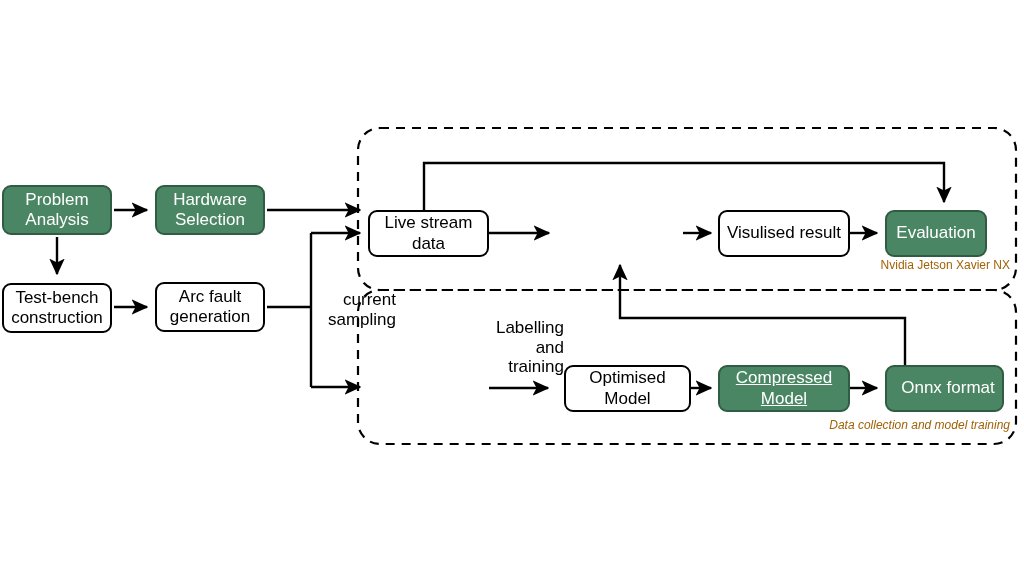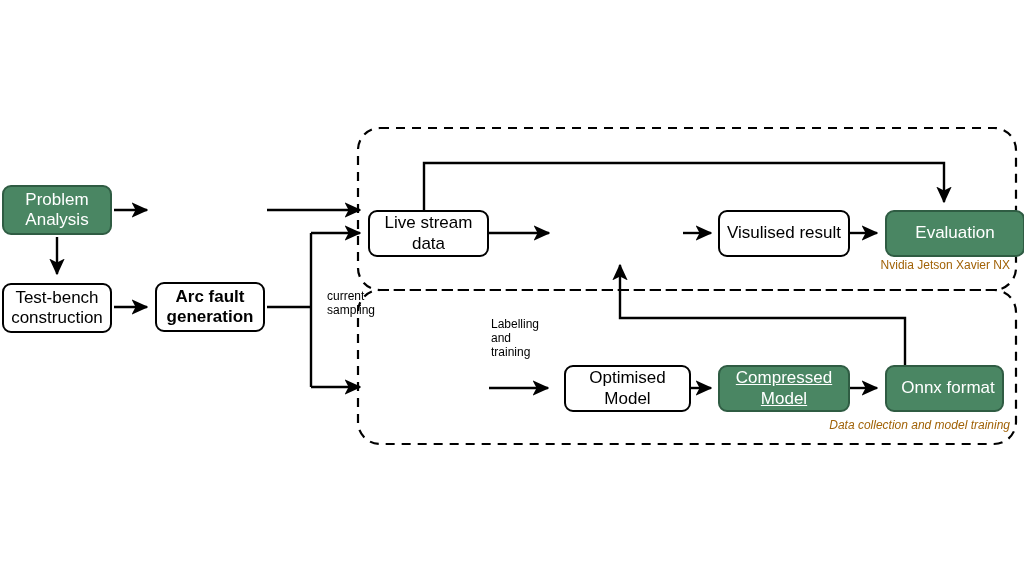--- a/index.html
+++ b/index.html
@@ -43,27 +43,26 @@
     background: #4a8663;
     color: #ffffff;
     border-color: #2f5c43;
   }
   .node .label {
     padding: 0 4px;
     white-space: pre-line;
   }
   .edge-label {
     position: absolute;
-    font-size: 12px;
+    font-size: 17px;
     color: #000000;
-    text-align: left;
+    text-align: right;
     line-height: 1.15;
     white-space: pre-line;
     z-index: 6;
-    margin-left: 9px;
   }
   .group-caption {
     position: absolute;
     font-size: 12px;
     color: #a16207;
     text-align: right;
     z-index: 6;
     white-space: nowrap;
   }
 </style>
@@ -113,42 +112,46 @@
     <path d="M 850 388 L 877 388" fill="none" stroke="#000000" stroke-width="2.4" marker-end="url(#arrow)"></path>
 
     <path d="M 905 365 L 905 318 L 620 318 L 620 265" fill="none" stroke="#000000" stroke-width="2.4" marker-end="url(#arrow)"></path>
   </svg>
 
   <div class="node green" style="left:2px; top:185px; width:110px; height:50px;">
     <span class="label">Problem
 Analysis</span>
   </div>
 
+  <div class="node green" style="left:155px; top:185px; width:110px; height:50px;">
+    <span class="label">Hardware
+Selection</span>
+  </div>
 
   <div class="node white" style="left:2px; top:283px; width:110px; height:50px;">
     <span class="label">Test-bench
 construction</span>
   </div>
 
-  <div class="node white" style="left:155px; top:282px; width:110px; height:50px;font-weight:bold;">
+  <div class="node white" style="left:155px; top:282px; width:110px; height:50px;">
     <span class="label">Arc fault
 generation</span>
   </div>
 
   <div class="node white" style="left:368px; top:210px; width:121px; height:47px;align-items:center;">
     <span class="label">Live stream
 data</span>
   </div>
 
 
   <div class="node white" style="left:718px; top:210px; width:132px; height:47px;">
     <span class="label">Visulised result</span>
   </div>
 
-  <div class="node green" style="left:885px; top:210px; width:140px; height:47px;">
+  <div class="node green" style="left:885px; top:210px; width:102px; height:47px;">
     <span class="label">Evaluation</span>
   </div>
 
 
   <div class="node white" style="left:564px; top:365px; width:127px; height:47px;">
     <span class="label">Optimised
 Model</span>
   </div>
 
   <div class="node green" style="left:718px; top:365px; width:132px; height:47px;text-decoration:underline;">

